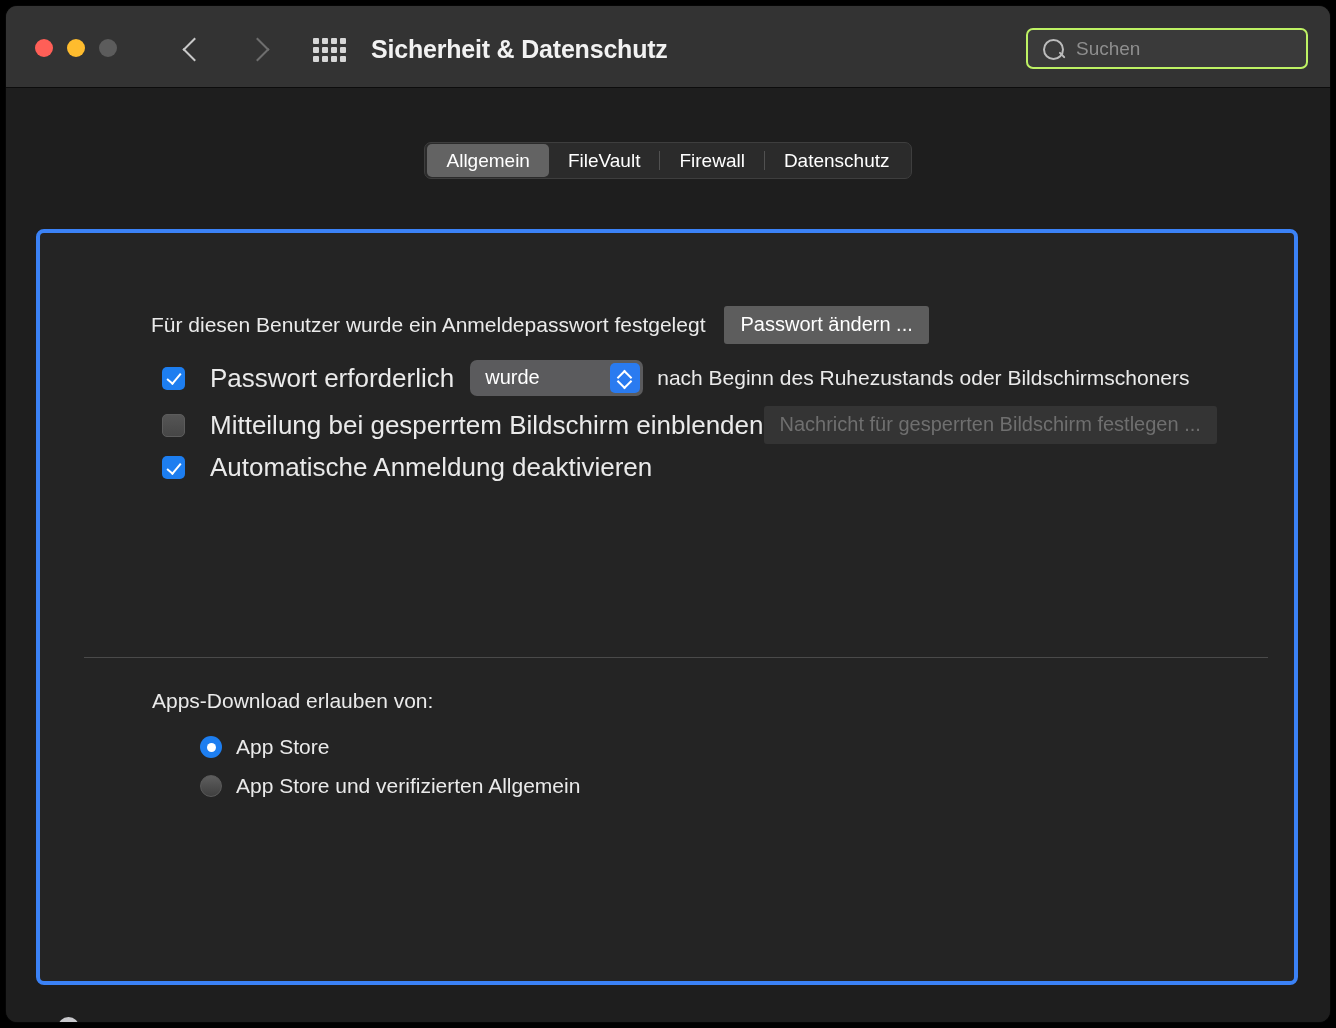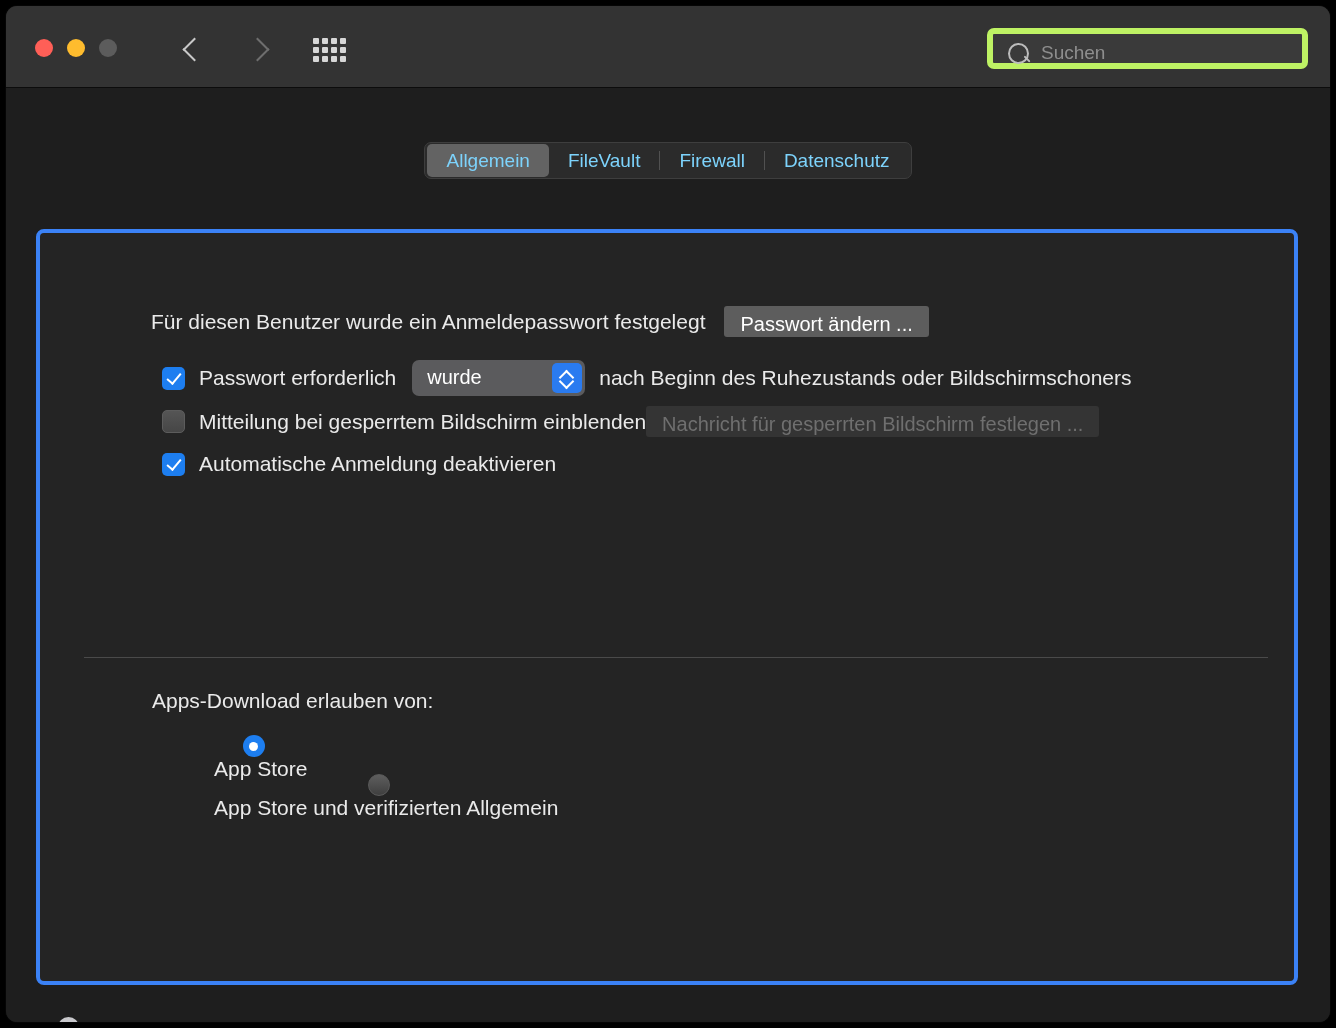--- a/index.html
+++ b/index.html
@@ -99,25 +99,25 @@
     font-size: 25px;
     font-weight: bold;
     color: #f2f2f2;
     letter-spacing: -0.2px;
   }
 
   .searchbox {
     position: absolute;
     right: 22px;
     top: 22px;
-    width: 321px;
+    width: 282px;
     height: 41px;
     border-radius: 7px;
     background: #3a3a3a;
-    border: 6px solid #bef264;
+    border: 2px solid #bef264;
     box-sizing: border-box;
   }
   .search-glass {
     position: absolute;
     left: 15px;
     top: 9px;
     width: 17px;
     height: 17px;
     border: 2.2px solid #bcbcbc;
     border-radius: 50%;
@@ -166,21 +166,21 @@
     border-radius: 7px;
     padding: 2px;
     box-sizing: border-box;
   }
   .seg {
     position: relative;
     height: 33px;
     line-height: 33px;
     padding: 0 19px;
     font-size: 19px;
-    color: #7dd3fc;
+    color: #ffffff;
     border-radius: 5px;
     white-space: nowrap;
   }
   .seg.selected {
     background: #636363;
   }
   .segdiv {
     width: 1px;
     height: 19px;
     background: #515151;
@@ -211,21 +211,21 @@
     font-size: 21px;
     color: #eaeaea;
   }
 
   .btn {
     display: inline-block;
     background: #5d5d5d;
     color: #ffffff;
     font-size: 20px;
     border-radius: 3px;
-    padding: 7px 16px 2px 16px;
+    padding: 7px 16px 9px 16px;
     white-space: nowrap;
     border: none;
     font-family: inherit;
     line-height: 1.1;
   }
   .btn.disabled {
     background: #343434;
     color: #6f6f6f;
   }
   #change-password-btn { margin-left: 19px; }
@@ -260,23 +260,23 @@
     position: absolute;
     left: 7.5px;
     top: 3.5px;
     width: 6px;
     height: 12px;
     border-right: 2.8px solid #ffffff;
     border-bottom: 2.8px solid #ffffff;
     transform: rotate(40deg);
   }
   .cb-label {
-    font-size: 21px;
+    font-size: 26px;
     color: #eaeaea;
-    margin-left: 14px;
+    margin-left: 25px;
     white-space: nowrap;
   }
 
   .popup {
     position: relative;
     margin-left: 16px;
     width: 173px;
     height: 36px;
     background: #5b5b5d;
     border-radius: 7px;
@@ -338,21 +338,20 @@
     left: 112px;
     top: 456px;
     font-size: 21px;
     color: #eaeaea;
   }
 
   .radiorow {
     position: absolute;
     display: flex;
     align-items: center;
-    flex-direction: column;
   }
   .radiorow.o1 { left: 160px; top: 502px; }
   .radiorow.o2 { left: 160px; top: 541px; }
 
   .radio {
     width: 22px;
     height: 22px;
     border-radius: 50%;
     flex: 0 0 22px;
     position: relative;
@@ -437,20 +436,21 @@
       <i></i>
         <i></i>
         <i></i>
         <i></i>
       <i></i>
         <i></i>
         <i></i>
         <i></i>
     </div>
 
+    <div class="win-title">Sicherheit &amp; Datenschutz</div>
 
     <div class="searchbox">
       <span class="search-glass"></span>
       <span class="search-ph">Suchen</span>
     </div>
   </div>
 
   <div class="win-body">
 
     <div class="tabbar">

